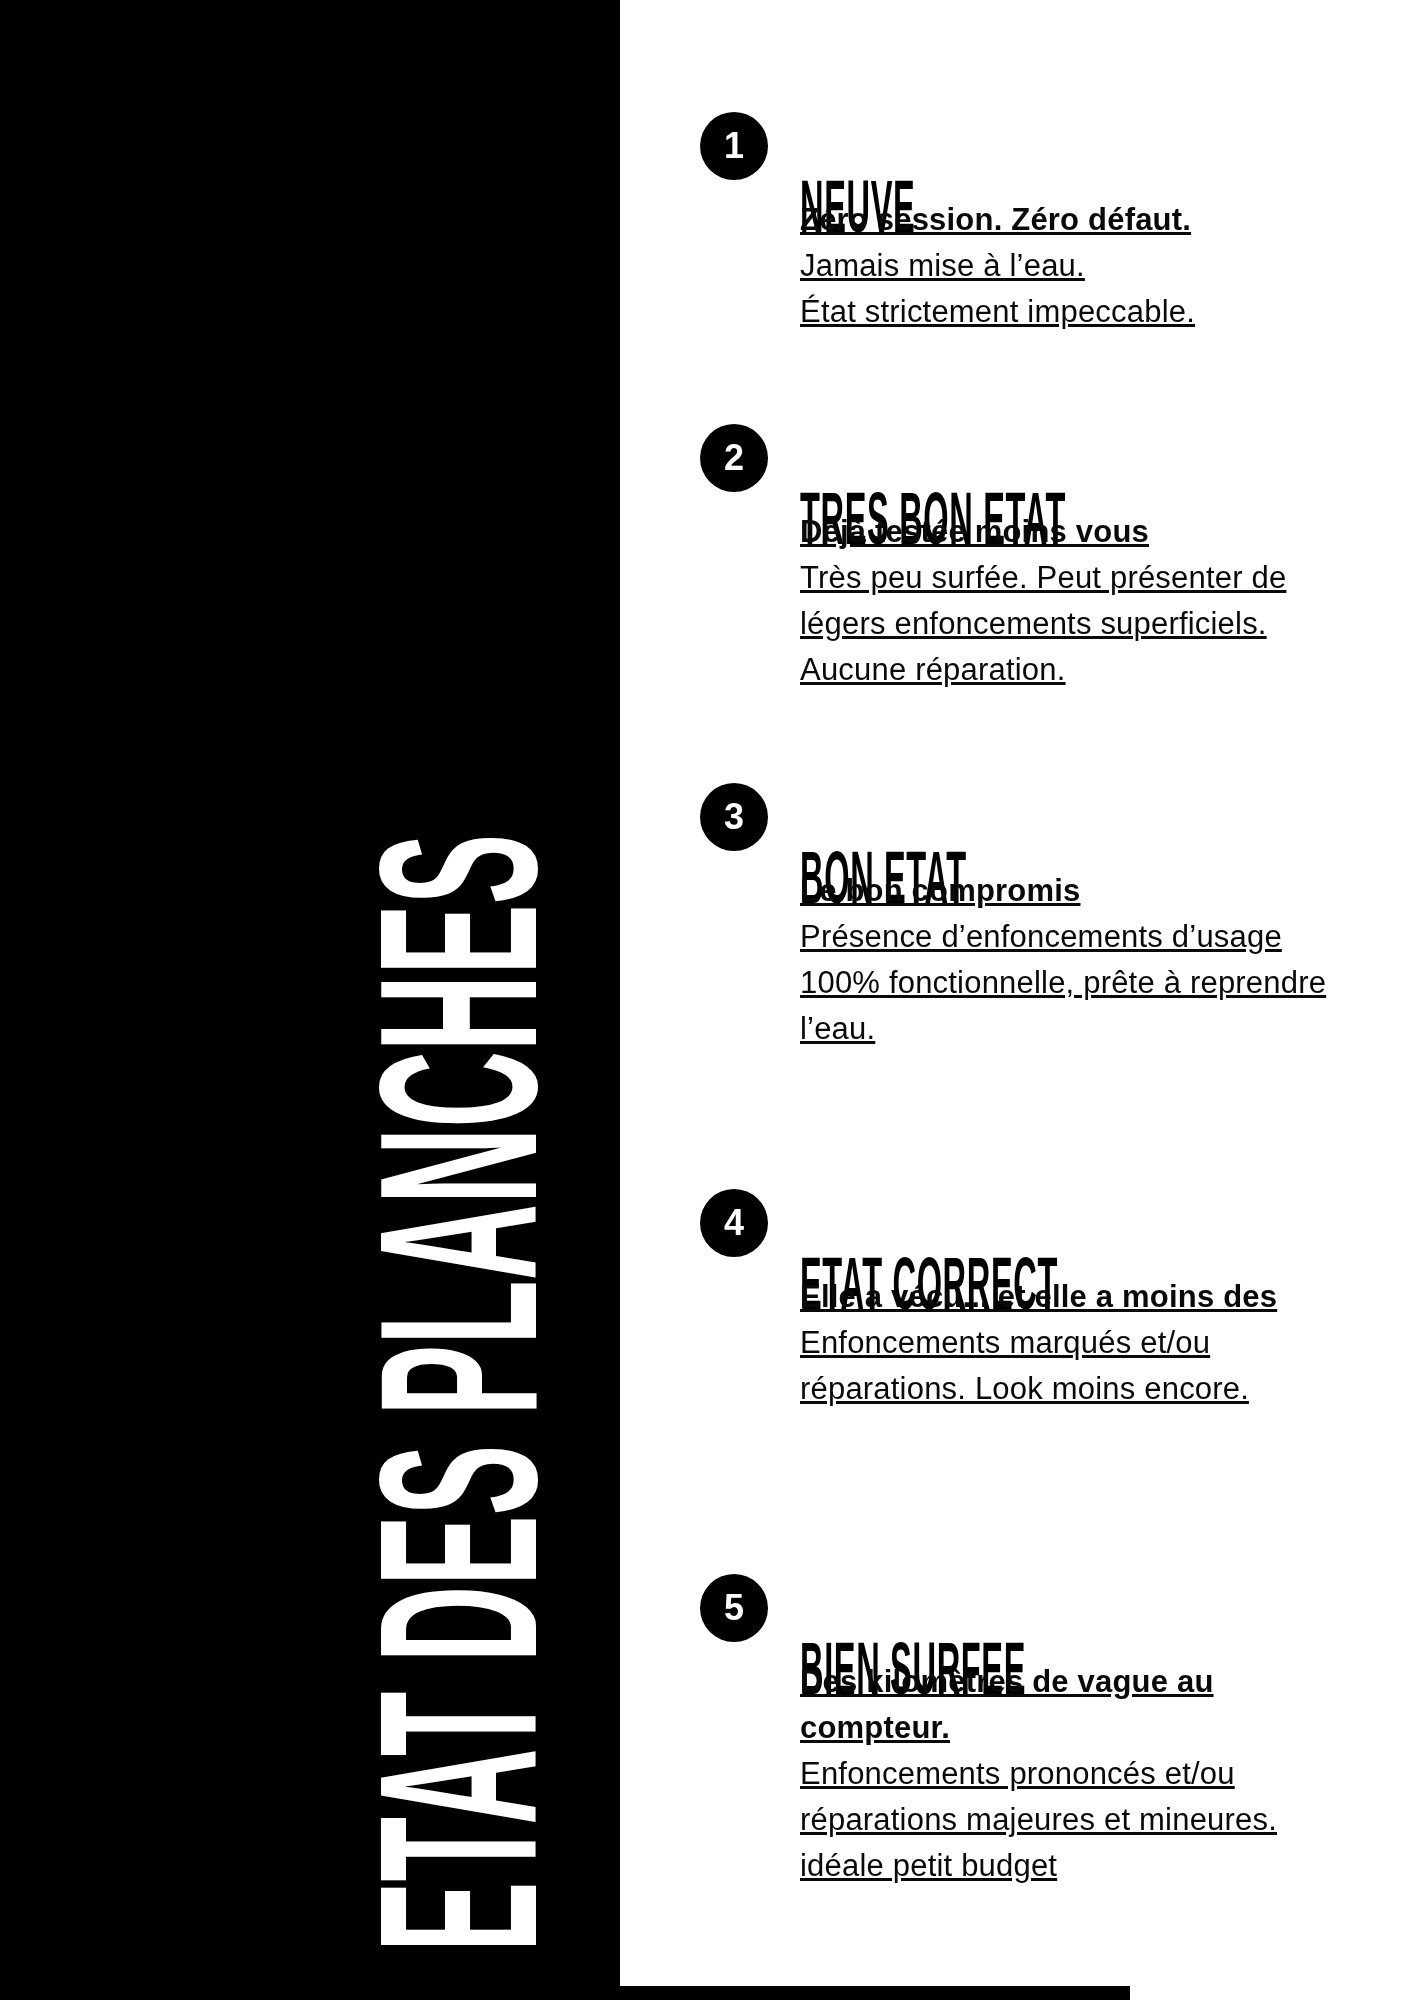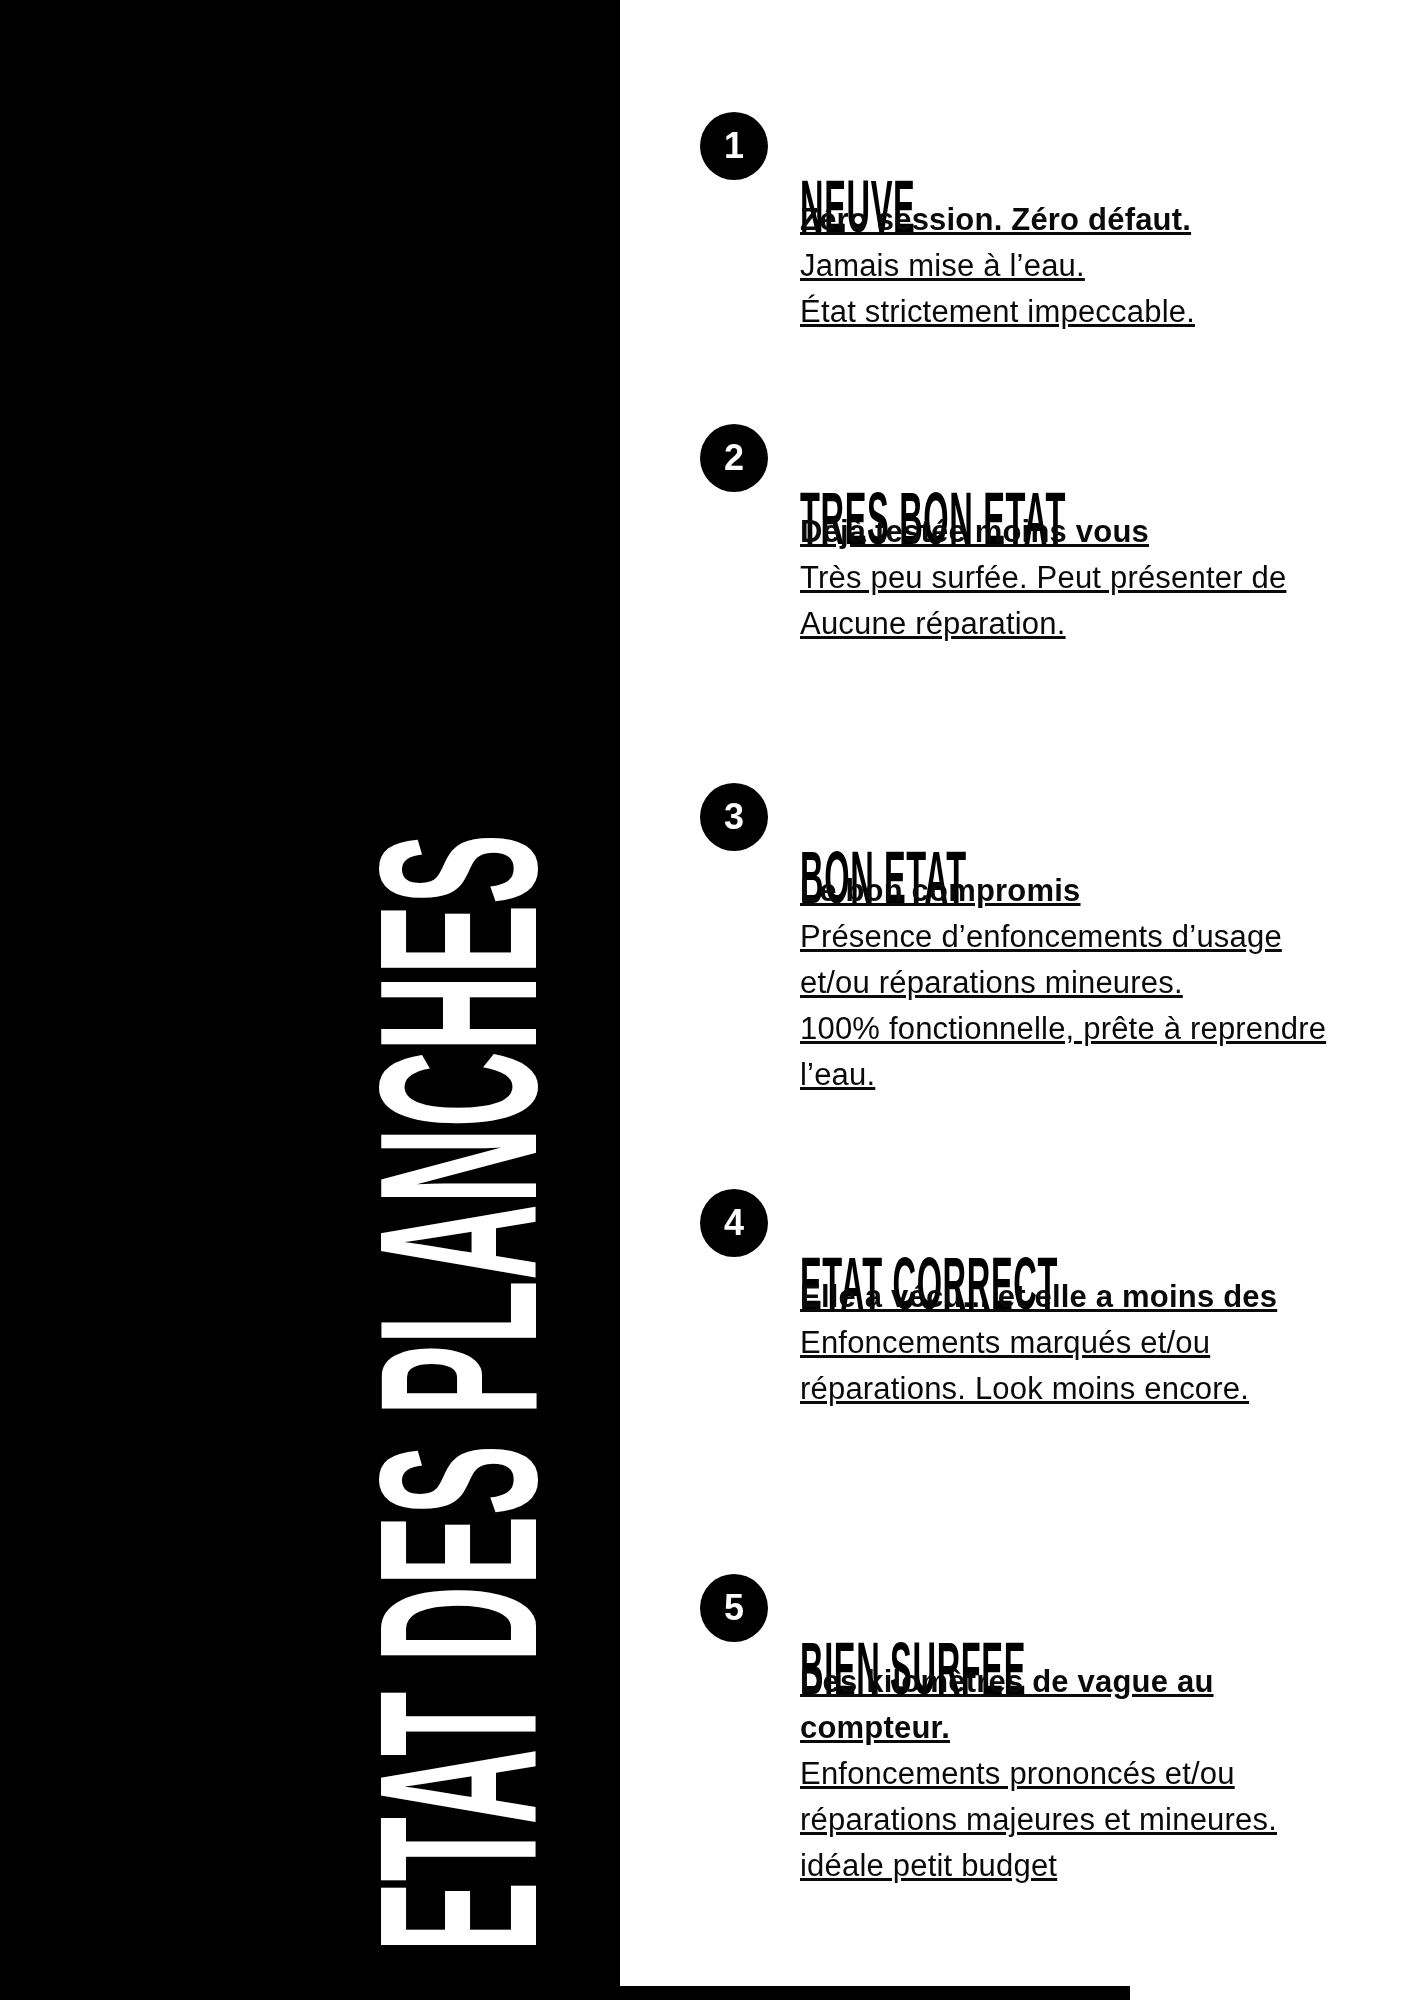--- a/index.html
+++ b/index.html
@@ -75,30 +75,30 @@
           <div class="line">Jamais mise à l’eau.</div>
           <div class="line">État strictement impeccable.</div>
         </div>
       </section>
       <section class="section">
         <div class="badge">2</div>
         <h2 class="section-title">TRES BON ETAT</h2>
         <div class="lines">
           <div class="line bold">Déjà testée moins vous</div>
           <div class="line">Très peu surfée. Peut présenter de</div>
+          <div class="line">légers enfoncements superficiels.</div>
           <div class="line">Aucune réparation.</div>
         </div>
       </section>
       <section class="section">
         <div class="badge">3</div>
         <h2 class="section-title">BON ETAT</h2>
         <div class="lines">
           <div class="line bold">Le bon compromis</div>
           <div class="line">Présence d’enfoncements d’usage</div>
-          <div class="line">et/ou réparations mineures.</div>
           <div class="line">100% fonctionnelle, prête à reprendre</div>
           <div class="line">l’eau.</div>
         </div>
       </section>
       <section class="section">
         <div class="badge">4</div>
         <h2 class="section-title">ETAT CORRECT</h2>
         <div class="lines">
           <div class="line bold">Elle a vécu... et elle a moins des</div>
           <div class="line">Enfoncements marqués et/ou</div>

